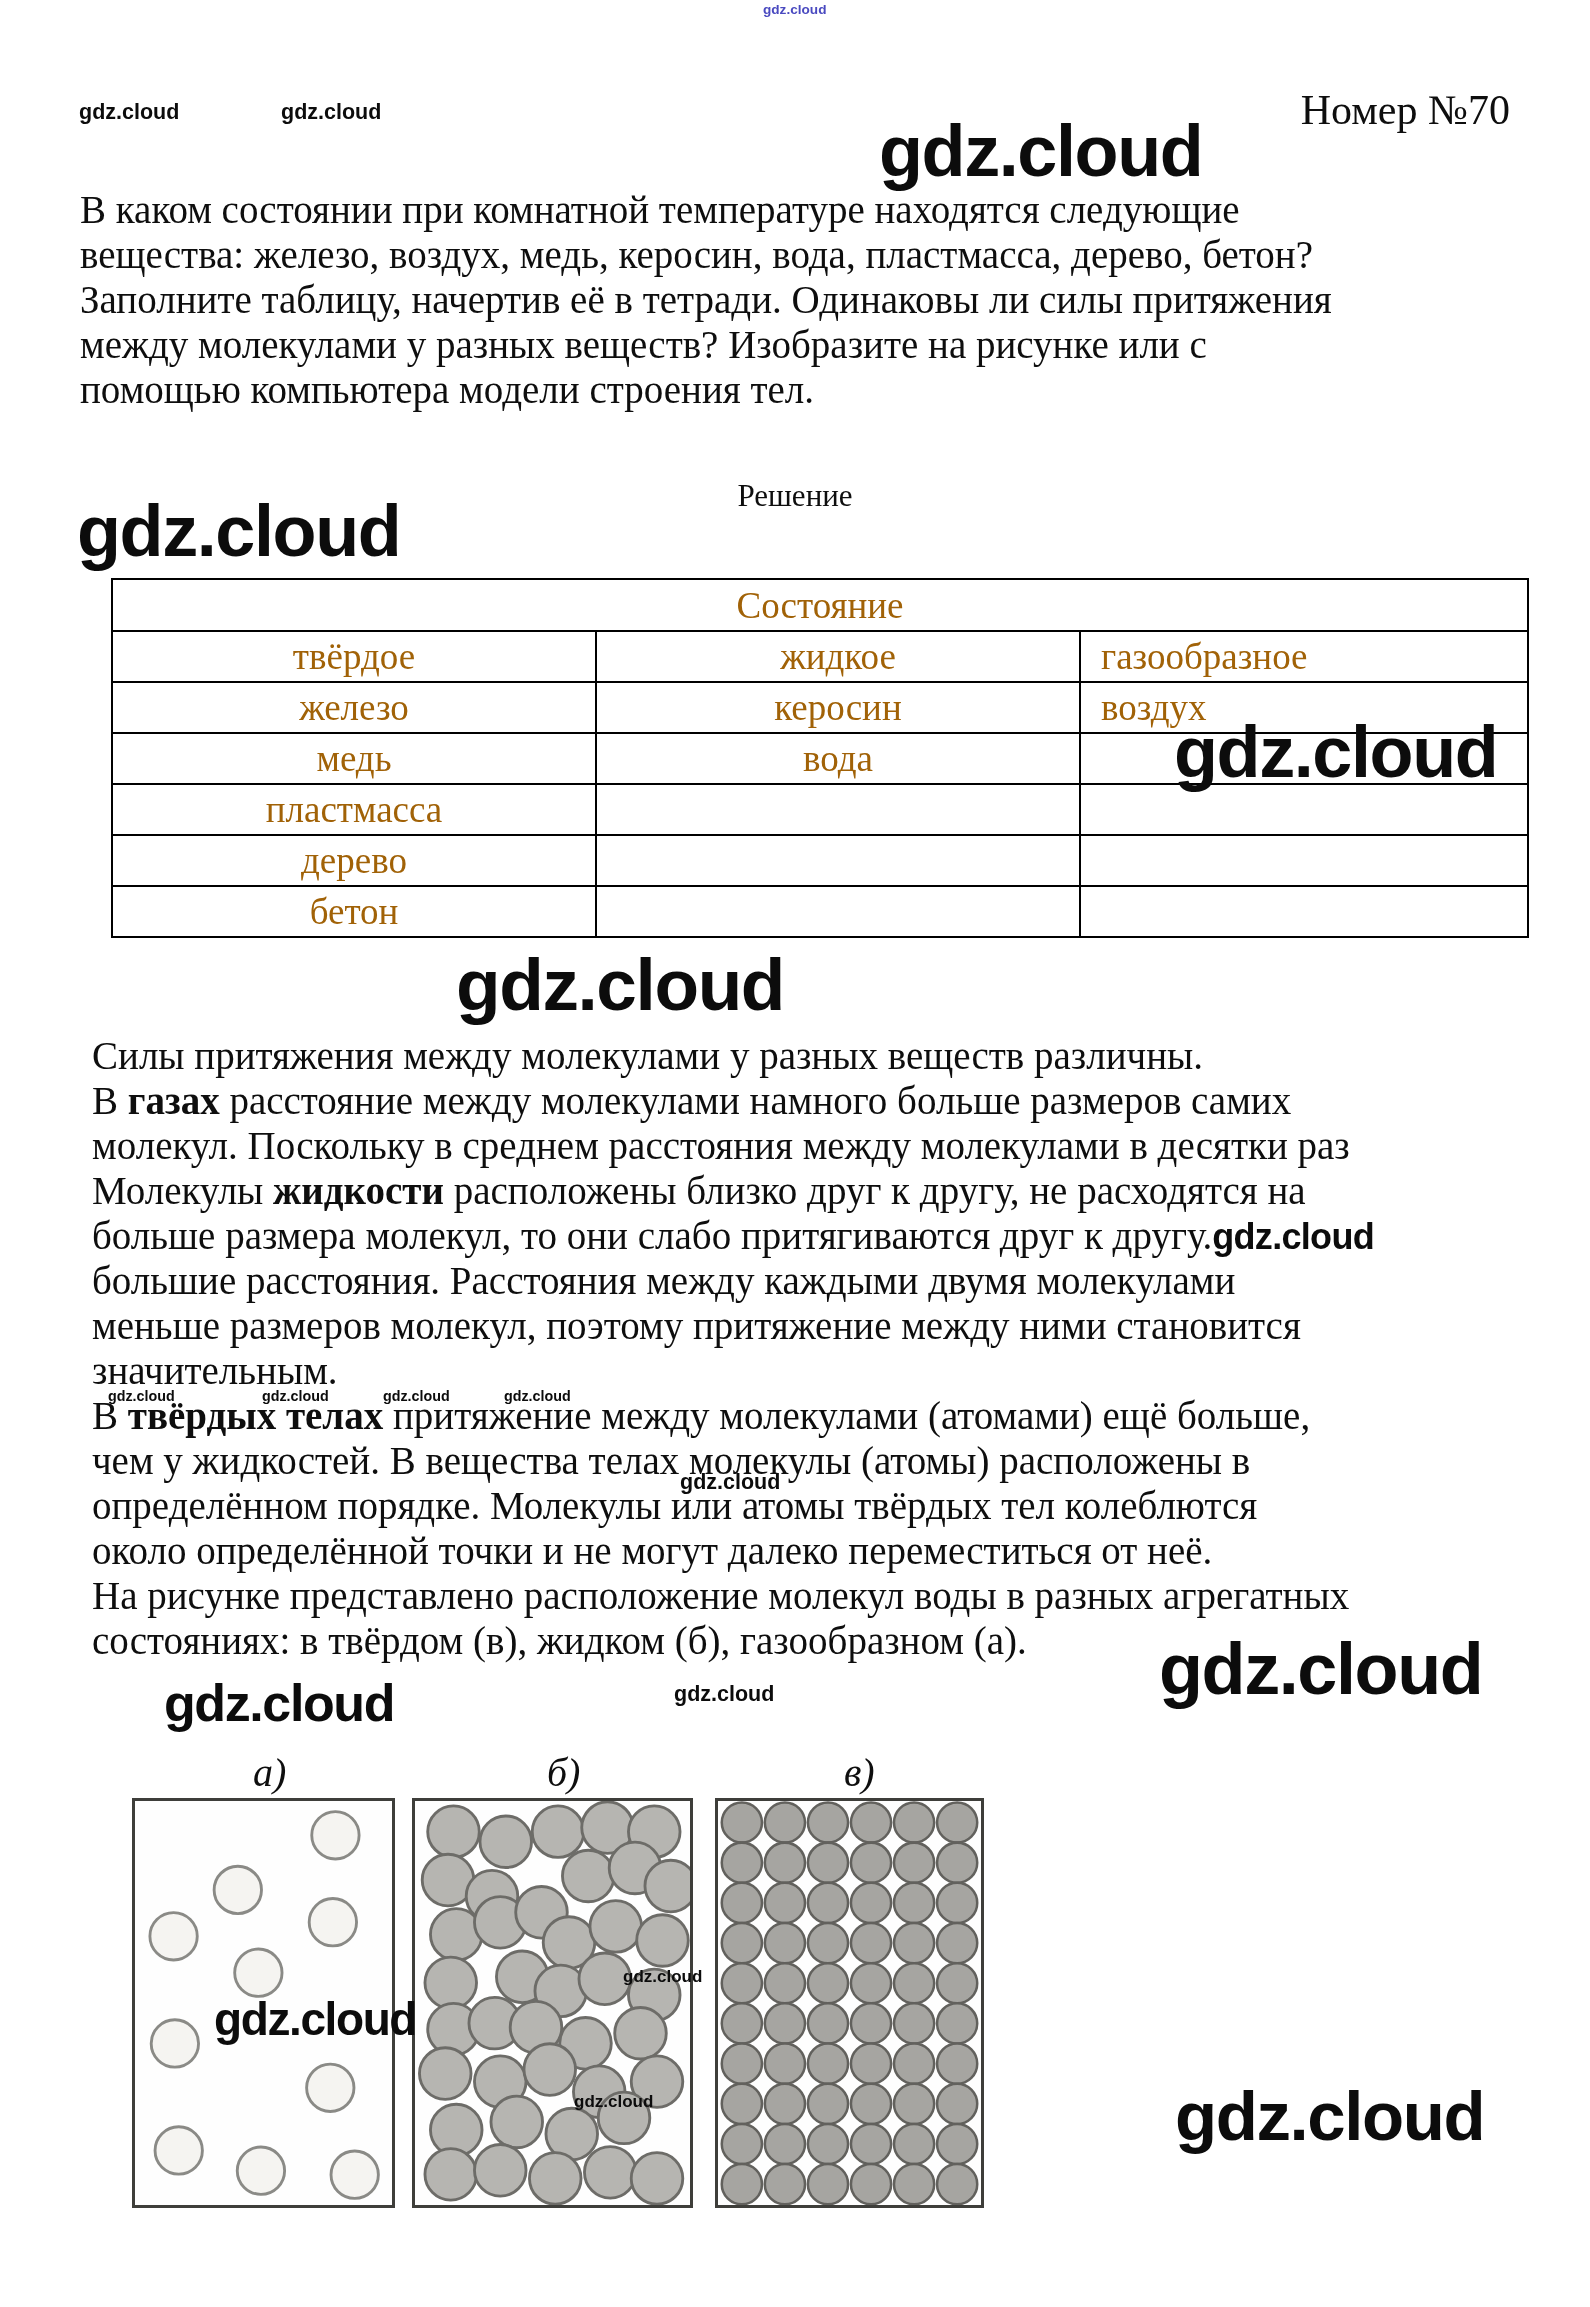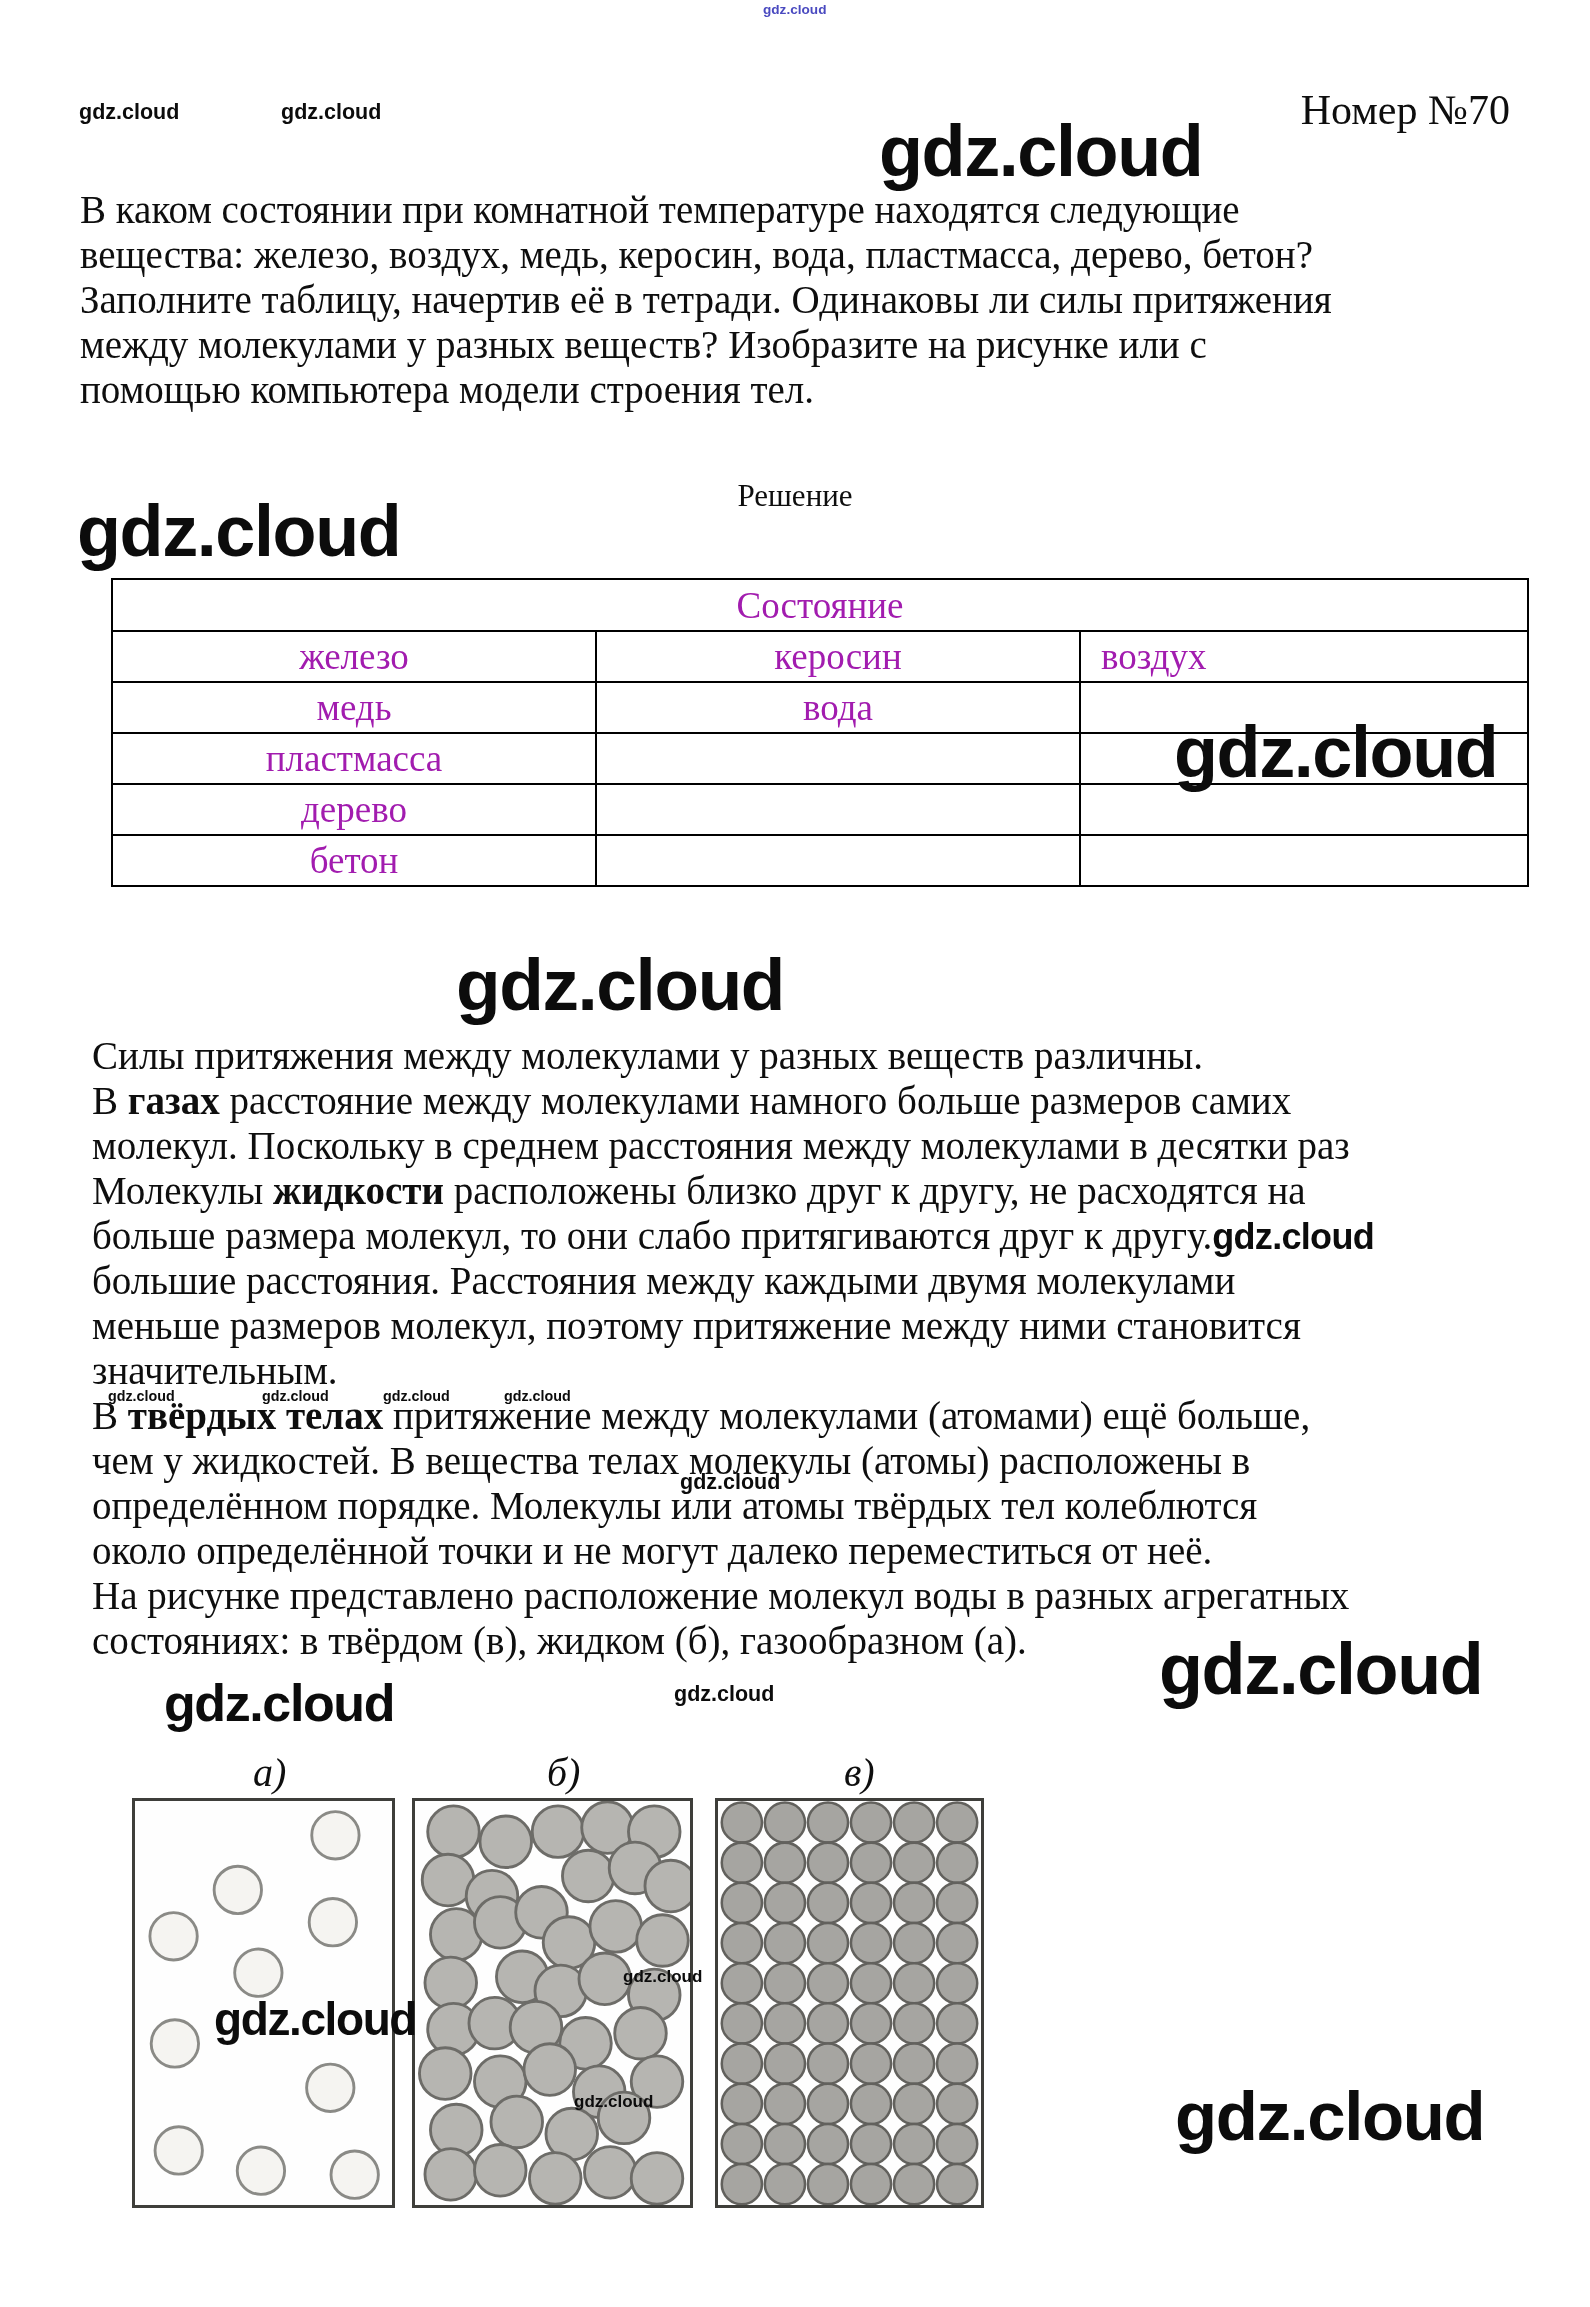--- a/index.html
+++ b/index.html
@@ -11,21 +11,21 @@
   .problem{position:absolute;left:80px;top:187px;width:1492px;font-size:39px;
            line-height:45px;white-space:pre-line;}
   .solution-heading{position:absolute;left:80px;top:478px;width:1430px;text-align:center;font-size:31px;}
   .solution{position:absolute;left:92px;top:1033px;width:1499px;}
   .sol-line{font-size:39px;line-height:45px;height:45px;white-space:nowrap;}
   .sol-line .bold{font-weight:700;margin-top:48px;}
   .wm-inline{font-family:"Liberation Sans","DejaVu Sans",sans-serif;font-weight:700;
              font-size:36px;letter-spacing:-0.7px;color:#0c0c0c;}
   
   table.state-table{position:absolute;left:111px;top:578px;width:1417px;z-index:1;
-        border-collapse:collapse;table-layout:fixed;font-size:37px;color:#a21caf;}
+        border-collapse:collapse;table-layout:fixed;font-size:37px;color:#a16207;}
   table.state-table td{border:2.9px solid #000;height:49px;text-align:center;padding:0;overflow:hidden;}
   table.state-table td.hd{height:50px;}
   table.state-table td.left{text-align:left;padding-left:20px;}
   
   .wm{position:absolute;z-index:5;font-family:"Liberation Sans","DejaVu Sans",sans-serif;
       font-weight:700;color:#0c0c0c;line-height:1;letter-spacing:-1.4px;white-space:nowrap;}
   .wm-s{font-weight:600;letter-spacing:0;}
   .wm-blue{color:#4a4ac0;font-weight:700;}
   
   .fig-label{position:absolute;font-size:40px;font-style:italic;z-index:2;}
@@ -54,20 +54,25 @@
 
   <table class="state-table">
     <colgroup>
         <col style="width:484px">
         <col style="width:484px">
         <col style="width:448px">
       </colgroup>
     <tbody>
         <tr>
       <td colspan="3" class="hd">Состояние</td>
+    </tr>
+    <tr>
+      <td>твёрдое</td>
+      <td>жидкое</td>
+      <td class="left">газообразное</td>
     </tr>
     <tr>
       <td>железо</td>
       <td>керосин</td>
       <td class="left">воздух</td>
     </tr>
     <tr>
       <td>медь</td>
       <td>вода</td>
       <td class="left"></td>

